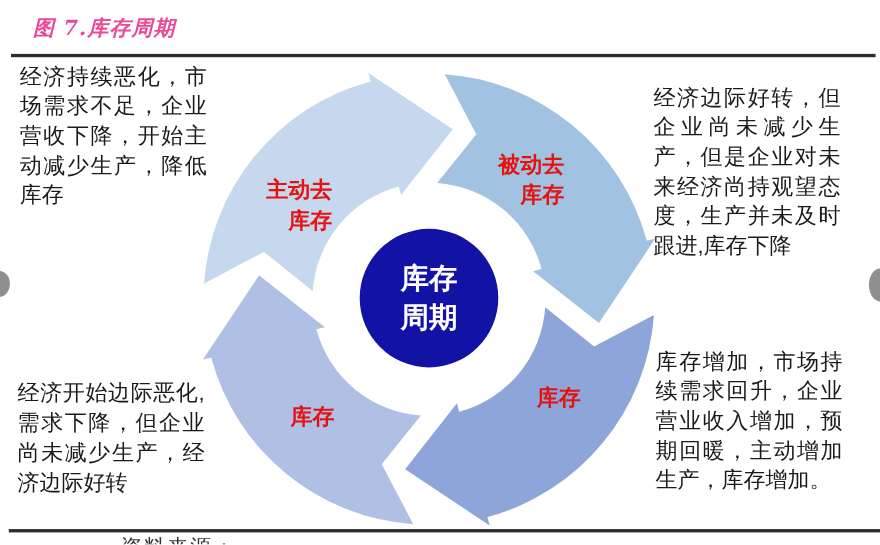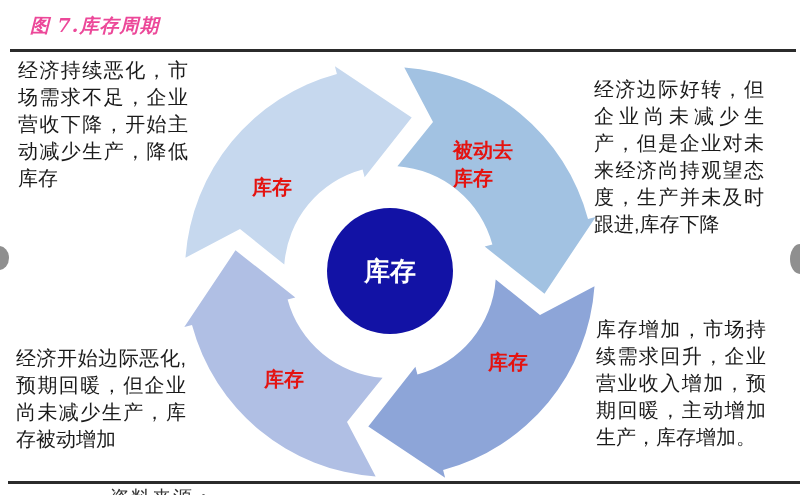--- a/index.html
+++ b/index.html
@@ -25,21 +25,21 @@
     word-break:break-all;
   }
   .note.tl{left:18px;top:57px;}
   .note.tr{left:594px;top:76px;}
   .note.br{left:596px;top:316px;}
   .note.bl{left:16px;top:345px;}
   svg.cycle{position:absolute;left:0;top:0;}
   .seg-label{
     position:absolute;transform:translate(-50%,-50%);
     font-size:20px;line-height:28px;font-weight:bold;
-    color:#e41310;text-align:left;white-space:nowrap;
+    color:#e41310;text-align:right;white-space:nowrap;
   }
   .seg-label span{display:block;}
   .lbl-tl{left:272px;top:187px;}
   .lbl-tr{left:483px;top:164px;}
   .lbl-br{left:508px;top:362px;}
   .lbl-bl{left:284px;top:379px;}
   .center-label{
     position:absolute;left:390px;top:271px;transform:translate(-50%,-50%);
     font-size:26px;line-height:35px;font-weight:bold;color:#ffffff;
     text-align:center;white-space:nowrap;
@@ -67,38 +67,40 @@
 
   <path transform="rotate(90 390 272)" d="M 404.3 67.5 A 205 205 0 0 1 588.0 218.9 L 595.7 216.9 L 544.5 293.7 L 484.7 246.6 L 492.4 244.6 A 106 106 0 0 0 397.4 166.3 L 433.0 122.0 Z" fill="#8da5d8"></path>
 
   <path transform="rotate(180 390 272)" d="M 404.3 67.5 A 205 205 0 0 1 588.0 218.9 L 595.7 216.9 L 544.5 293.7 L 484.7 246.6 L 492.4 244.6 A 106 106 0 0 0 397.4 166.3 L 433.0 122.0 Z" fill="#b0bfe4"></path>
 
   <circle cx="390" cy="271" r="63" fill="#1212a5"></circle>
 </svg>
 
 <div class="center-label">
   <span>库存</span>
+  <span>周期</span>
 </div>
 
 <div class="seg-label lbl-tl">
+  <span>主动去</span>
   <span>库存</span>
 </div>
 <div class="seg-label lbl-tr">
   <span>被动去</span>
   <span>库存</span>
 </div>
 <div class="seg-label lbl-br">
   <span>库存</span>
 </div>
 <div class="seg-label lbl-bl">
   <span>库存</span>
 </div>
 
 <div class="note tl">经济持续恶化，市场需求不足，企业营收下降，开始主动减少生产，降低库存</div>
 <div class="note tr">经济边际好转，但企业尚未减少生产，但是企业对未来经济尚持观望态度，生产并未及时跟进,库存下降</div>
 <div class="note br">库存增加，市场持续需求回升，企业营业收入增加，预期回暖，主动增加生产，库存增加。</div>
-<div class="note bl">经济开始边际恶化,预期回暖，但企业尚未减少生产，库存被动增加</div>
+<div class="note bl">经济开始边际恶化,需求下降，但企业尚未减少生产，经济边际好转</div>
 
 <div class="edge-dot left"></div>
 <div class="edge-dot right"></div>
 
 <div class="rule bottom"></div>
 <div class="footer-partial">资料来源：</div>
 
 </body></html>

